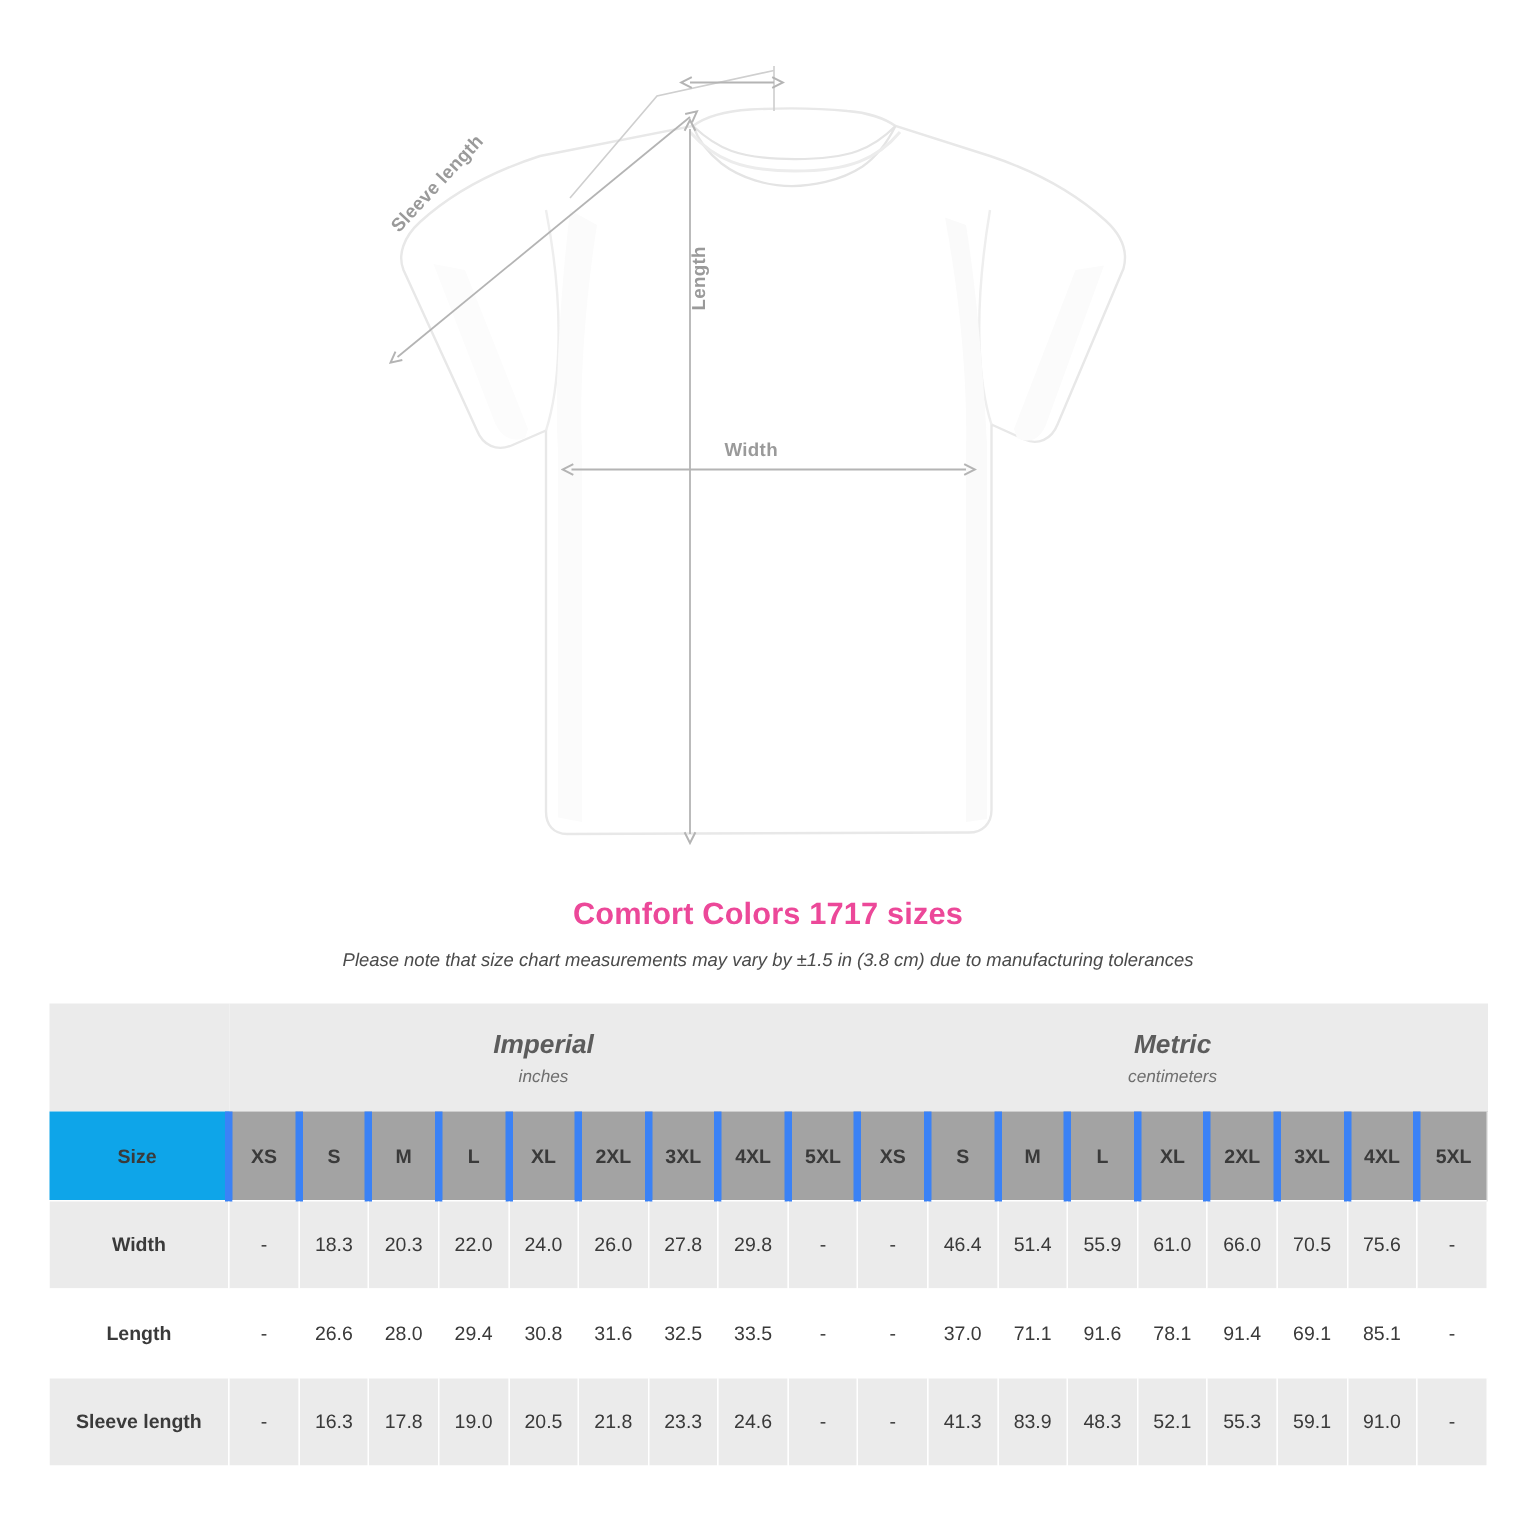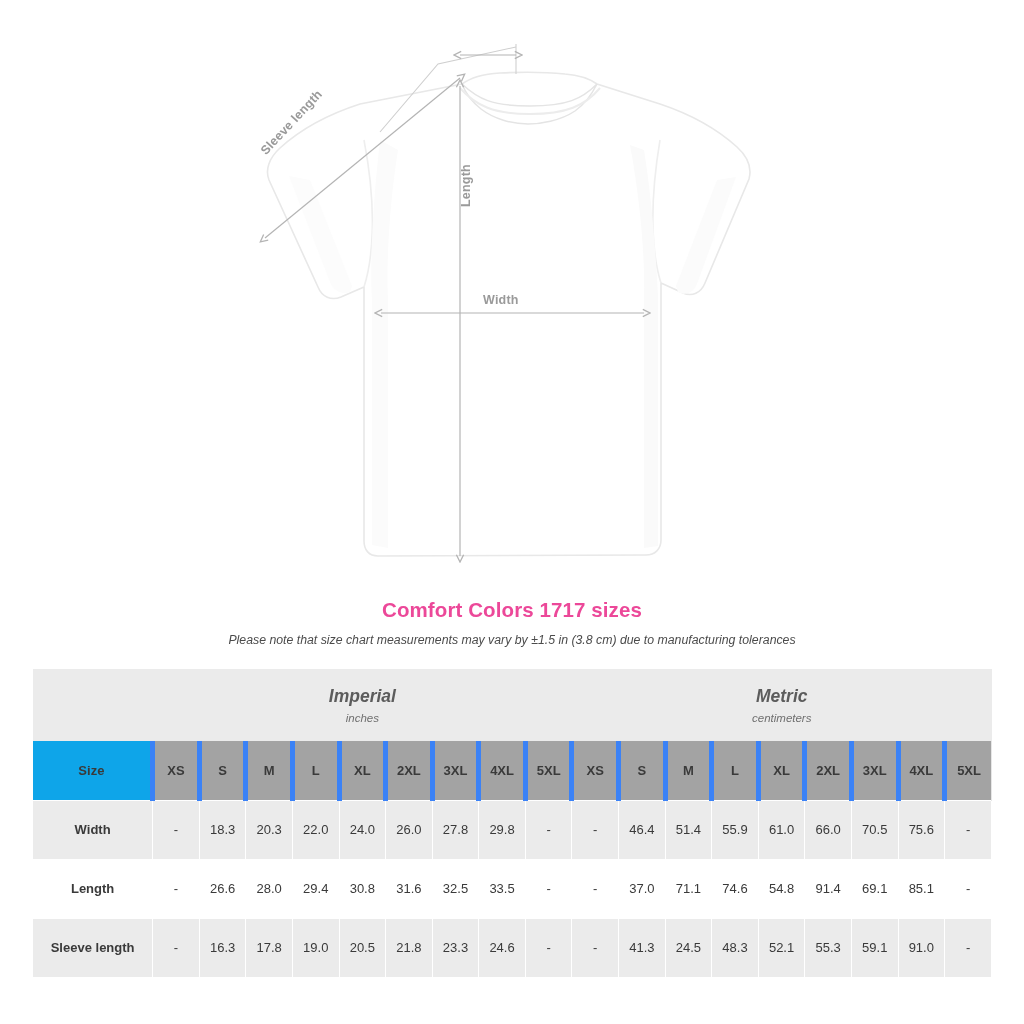--- a/index.html
+++ b/index.html
@@ -299,42 +299,42 @@
           <td>28.0</td>
           <td>29.4</td>
           <td>30.8</td>
           <td>31.6</td>
           <td>32.5</td>
           <td>33.5</td>
           <td>-</td>
           <td>-</td>
           <td>37.0</td>
           <td>71.1</td>
-          <td>74.6</td>
-          <td>54.8</td>
+          <td>91.6</td>
+          <td>78.1</td>
           <td>91.4</td>
           <td>69.1</td>
           <td>85.1</td>
           <td>-</td>
         </tr>
 
         <tr class="data-row shade">
           <td class="rowhead">Sleeve length</td>
           <td>-</td>
           <td>16.3</td>
           <td>17.8</td>
           <td>19.0</td>
           <td>20.5</td>
           <td>21.8</td>
           <td>23.3</td>
           <td>24.6</td>
           <td>-</td>
           <td>-</td>
           <td>41.3</td>
-          <td>24.5</td>
+          <td>83.9</td>
           <td>48.3</td>
           <td>52.1</td>
           <td>55.3</td>
           <td>59.1</td>
           <td>91.0</td>
           <td>-</td>
         </tr>
       </tbody>
     </table>
   </div>

